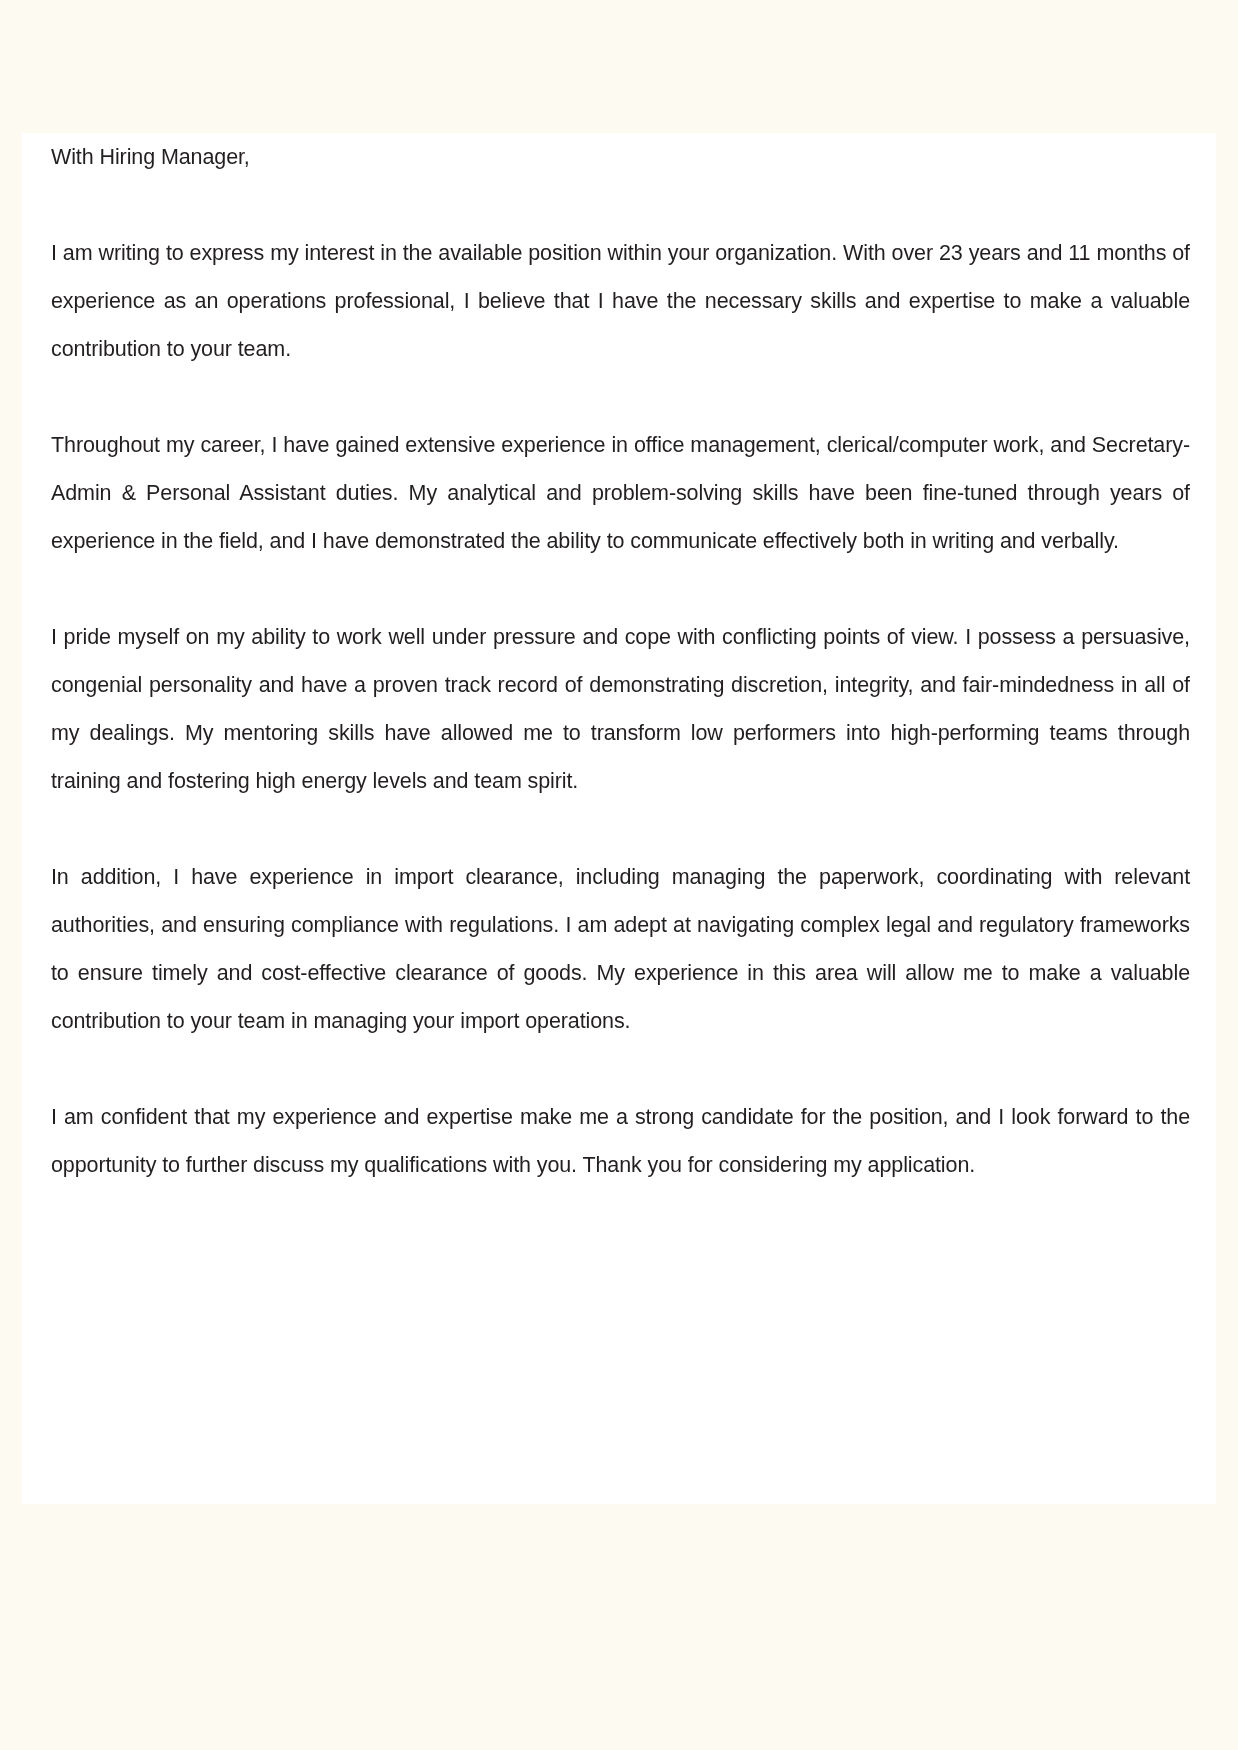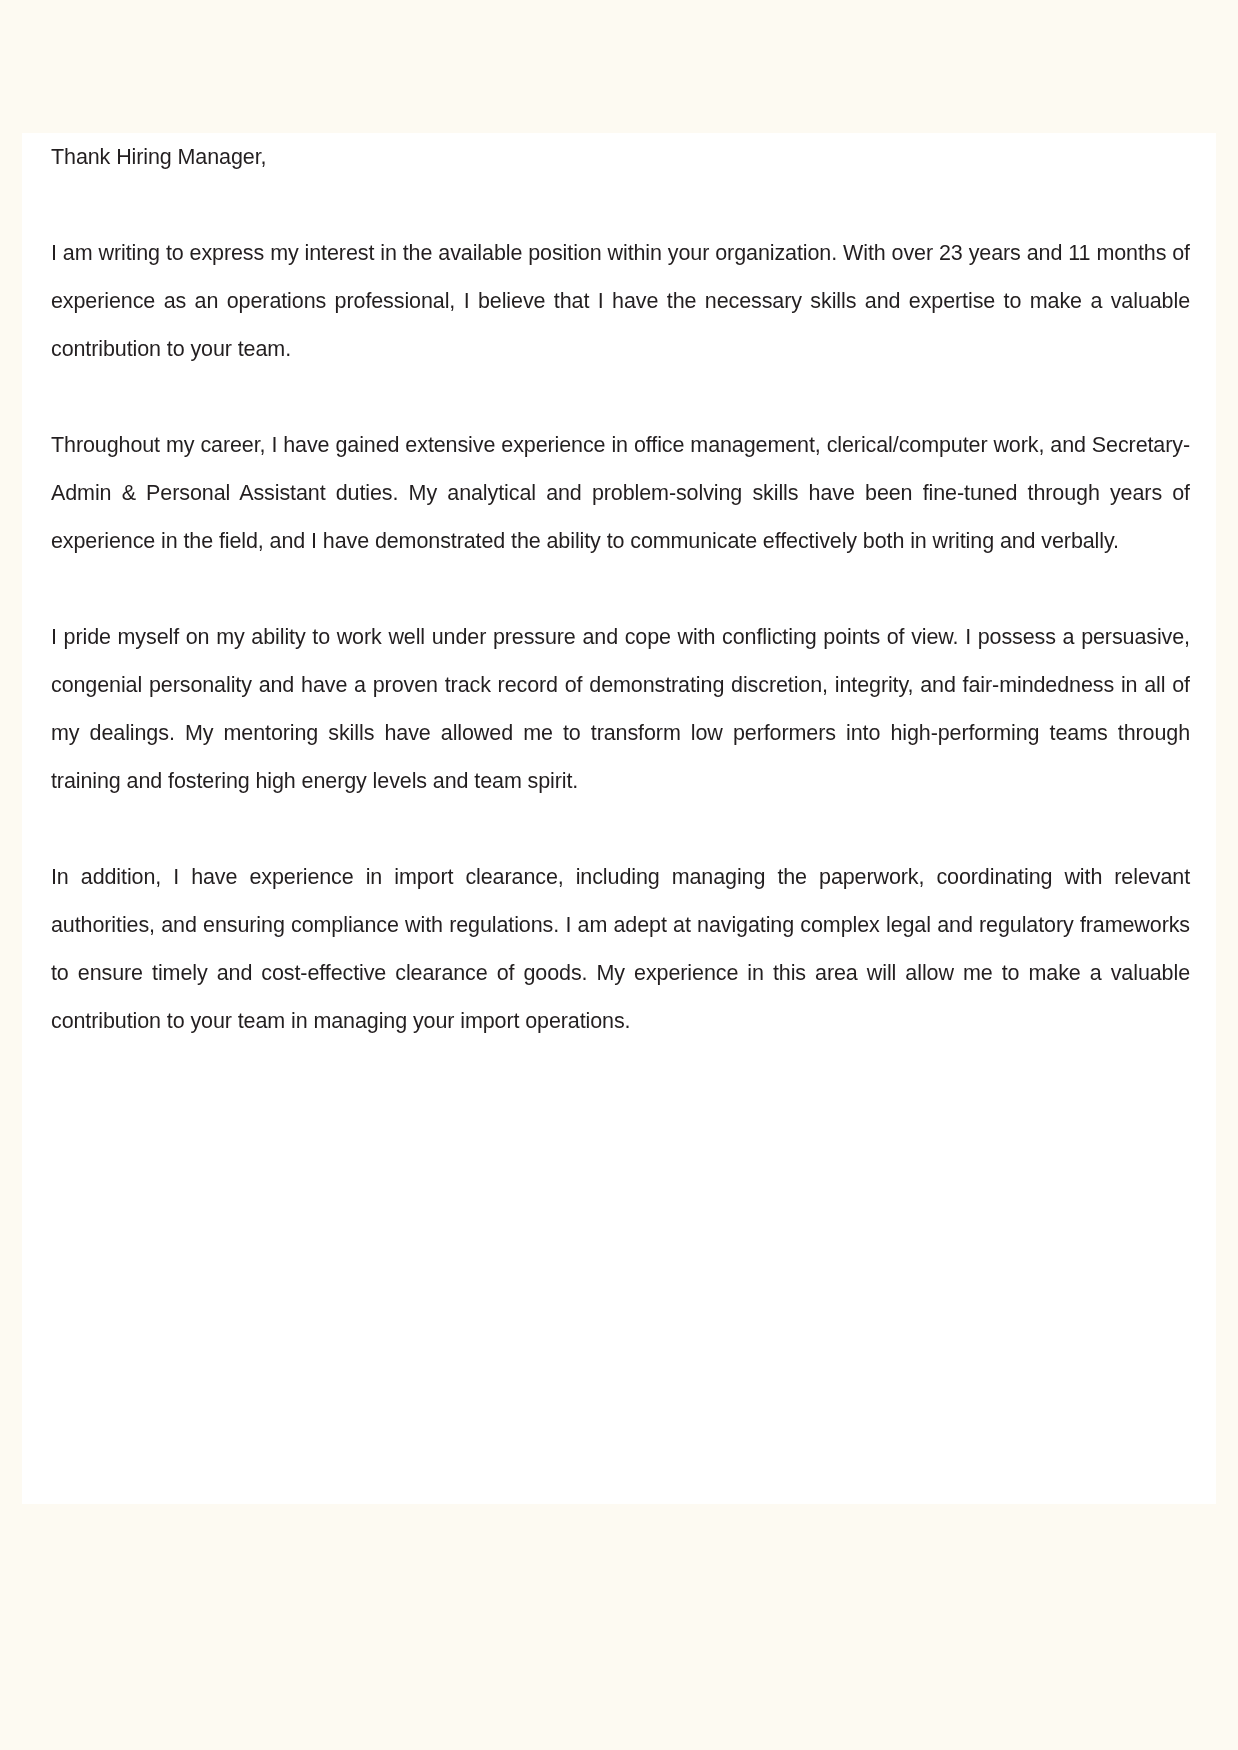--- a/index.html
+++ b/index.html
@@ -44,19 +44,20 @@
   }
   .closing {
     margin: 48px 0 0 0;
   }
 </style>
 </head>
 <body>
 
 <div class="page">
   <div class="letter">
-    <p class="salutation">Thank Hiring Manager,</p>
+    <p class="salutation">With Hiring Manager,</p>
     <p class="para">I am writing to express my interest in the available position within your organization. With over 23 years and 11 months of experience as an operations professional, I believe that I have the necessary skills and expertise to make a valuable contribution to your team.</p>
     <p class="para">Throughout my career, I have gained extensive experience in office management, clerical/computer work, and Secretary-Admin &amp; Personal Assistant duties. My analytical and problem-solving skills have been fine-tuned through years of experience in the field, and I have demonstrated the ability to communicate effectively both in writing and verbally.</p>
     <p class="para">I pride myself on my ability to work well under pressure and cope with conflicting points of view. I possess a persuasive, congenial personality and have a proven track record of demonstrating discretion, integrity, and fair-mindedness in all of my dealings. My mentoring skills have allowed me to transform low performers into high-performing teams through training and fostering high energy levels and team spirit.</p>
     <p class="para">In addition, I have experience in import clearance, including managing the paperwork, coordinating with relevant authorities, and ensuring compliance with regulations. I am adept at navigating complex legal and regulatory frameworks to ensure timely and cost-effective clearance of goods. My experience in this area will allow me to make a valuable contribution to your team in managing your import operations.</p>
+    <p class="para">I am confident that my experience and expertise make me a strong candidate for the position, and I look forward to the opportunity to further discuss my qualifications with you. Thank you for considering my application.</p>
   </div>
 </div>
 
 </body></html>

